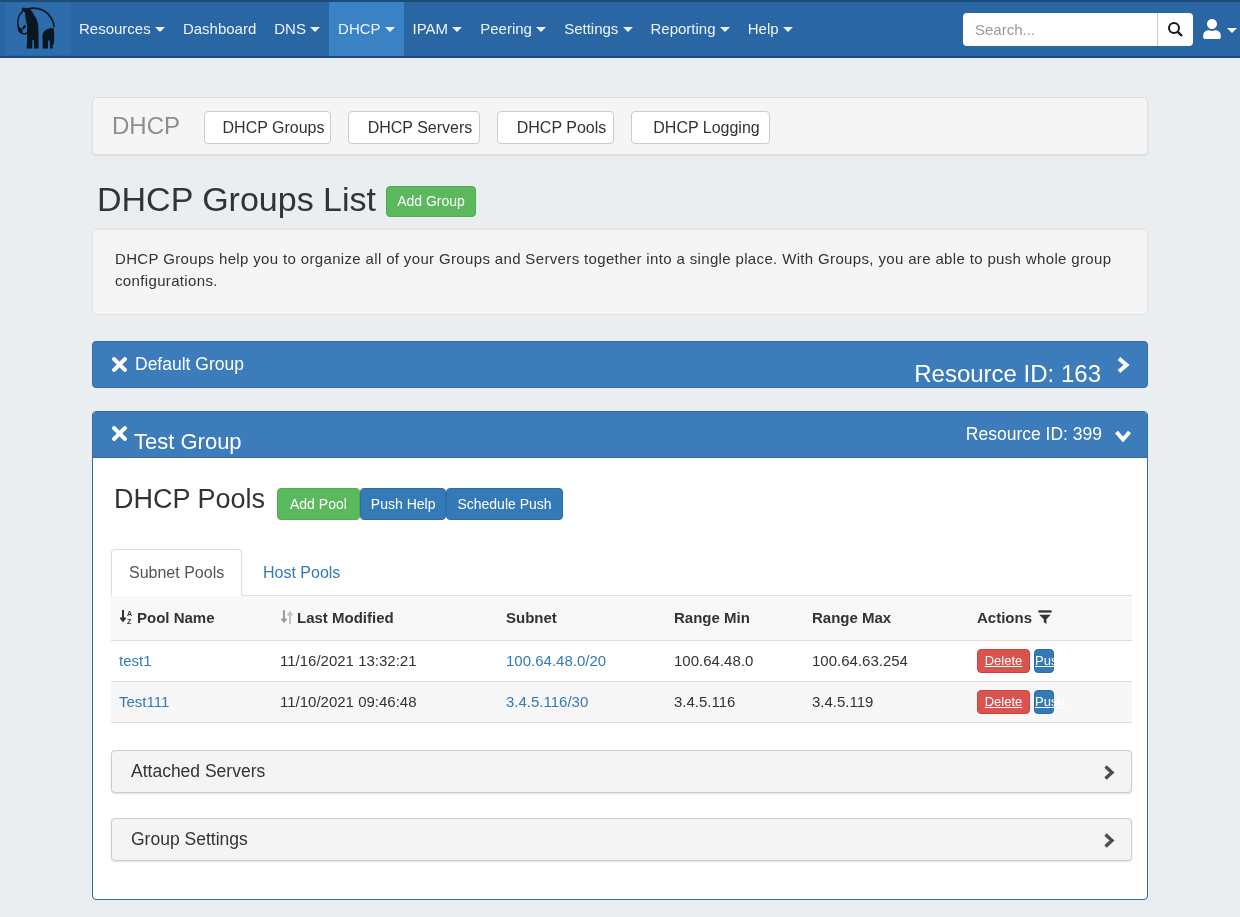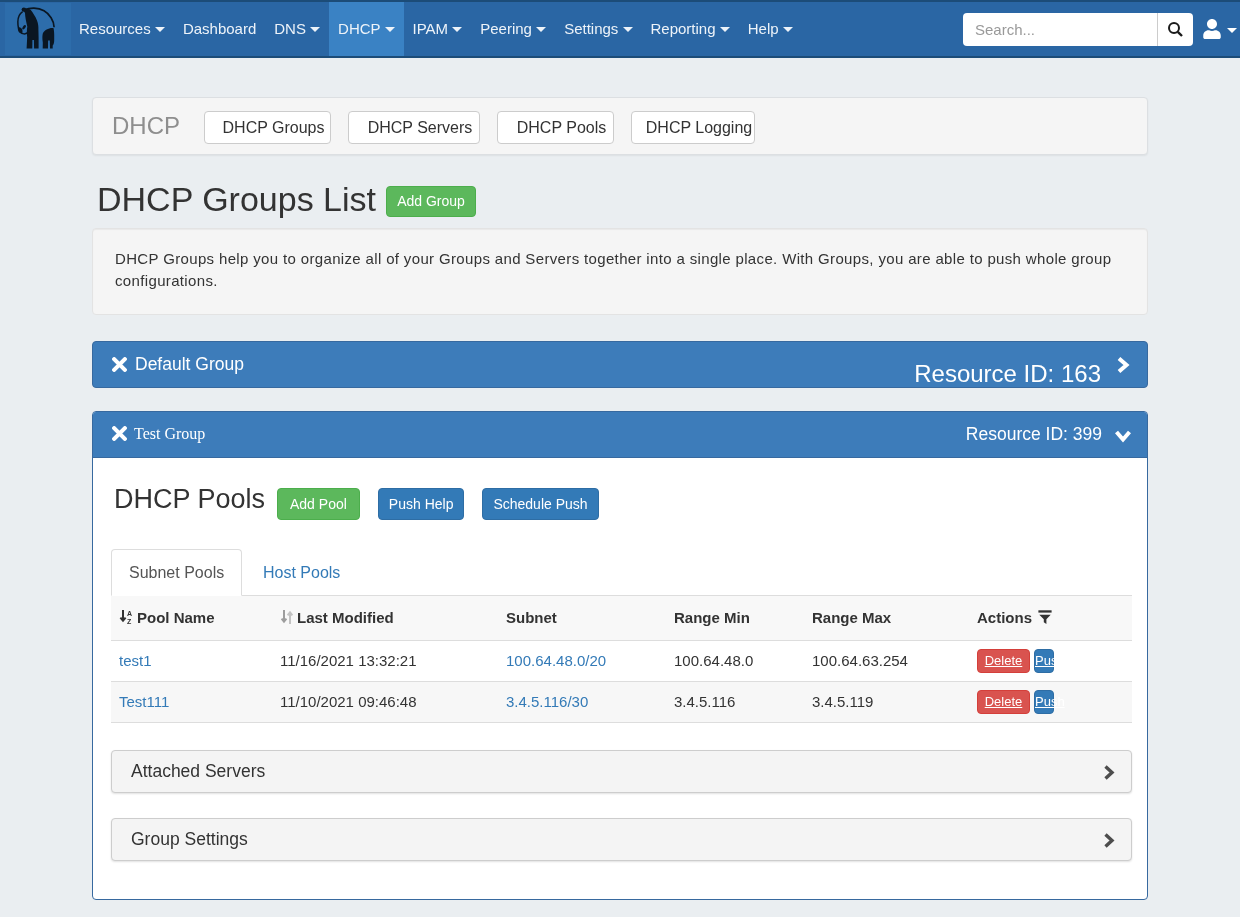--- a/index.html
+++ b/index.html
@@ -82,26 +82,26 @@
 .group-bar .g-chev { position:absolute; right:17px; top:15px; }
 .panel-open {
   position:absolute; left:92px; top:411px; width:1056px; height:489px;
   background:#fff; border:1px solid #37699f; border-radius:4px;
 }
 .panel-open .p-head {
   position:relative; height:46px; background:#3d7cba; color:#fff;
   border-bottom:1px solid #37699f; border-radius:3px 3px 0 0;
 }
 .panel-open .x-icon { position:absolute; left:19px; top:14px; }
-.panel-open .g-name { position:absolute; left:41px; top:0; line-height:44px; font-size:16px;font-family:Liberation Serif, serif; }
+.panel-open .g-name { position:absolute; left:41px; top:8px; line-height:44px; font-size:22px; }
 .panel-open .g-rid  { position:absolute; right:45px; top:0; line-height:44px; font-size:17.5px; }
 .panel-open .g-chev { position:absolute; right:16px; top:17px; }
 .h2-title { position:absolute; left:21px; top:74px; font-size:27px; line-height:27px; color:#333; }
 .pool-btns { position:absolute; left:184px; top:76px; }
-.pool-btns .btn { height:32px; line-height:30px; padding:0 10px; margin-right:18px; vertical-align:top; }
+.pool-btns .btn { height:32px; line-height:30px; padding:0 10px; margin-right:0; vertical-align:top; }
 .pool-btns .btn-green { padding:0 12px; }
 
 .tabs { position:absolute; left:18px; top:137px; width:1021px; height:47px; border-bottom:1px solid #ddd; }
 .tab-active {
   position:absolute; left:0; top:0; height:47px; background:#fff;
   border:1px solid #ddd; border-bottom:1px solid #fff; border-radius:4px 4px 0 0;
   line-height:45px; padding:0 17px; font-size:16px; color:#555;
 }
 .tab-link { position:absolute; left:152px; top:0; line-height:47px; font-size:16px; color:#337ab7; }
 
@@ -188,21 +188,21 @@
       <path fill="#fff" d="M224 256c70.7 0 128-57.3 128-128S294.7 0 224 0 96 57.3 96 128s57.3 128 128 128zm89.6 32h-16.7c-22.2 10.2-46.9 16-72.9 16s-50.6-5.8-72.9-16h-16.7C60.2 288 0 348.2 0 422.4V464c0 26.5 21.5 48 48 48h352c26.5 0 48-21.5 48-48v-41.6c0-74.2-60.2-134.4-134.4-134.4z"></path>
     </svg><span class="caret"></span>
   </div>
 </div>
 
 <div class="crumb-panel">
   <div class="crumb-title">DHCP</div>
   <div class="crumb-btn" style="left:111px; width:127px;">DHCP Groups</div>
   <div class="crumb-btn" style="left:255px; width:132px;">DHCP Servers</div>
   <div class="crumb-btn" style="left:404px; width:117px;">DHCP Pools</div>
-  <div class="crumb-btn" style="left:538px; width:124px;">DHCP Logging</div>
+  <div class="crumb-btn" style="left:538px; width:139px;">DHCP Logging</div>
 </div>
 
 <div class="h1-title">DHCP Groups List</div>
 <div class="btn btn-green add-group">Add Group</div>
 
 <div class="well">DHCP Groups help you to organize all of your Groups and Servers together into a single place. With Groups, you are able to push whole group<br>configurations.</div>
 
 <div class="group-bar" style="top:341px;text-align:right;">
   <svg class="x-icon" width="15" height="15" viewBox="0 0 16 16">
     <path d="M2.3 2.3 L13.7 13.7 M13.7 2.3 L2.3 13.7" stroke="#fff" stroke-width="4.4" stroke-linecap="round"></path>

